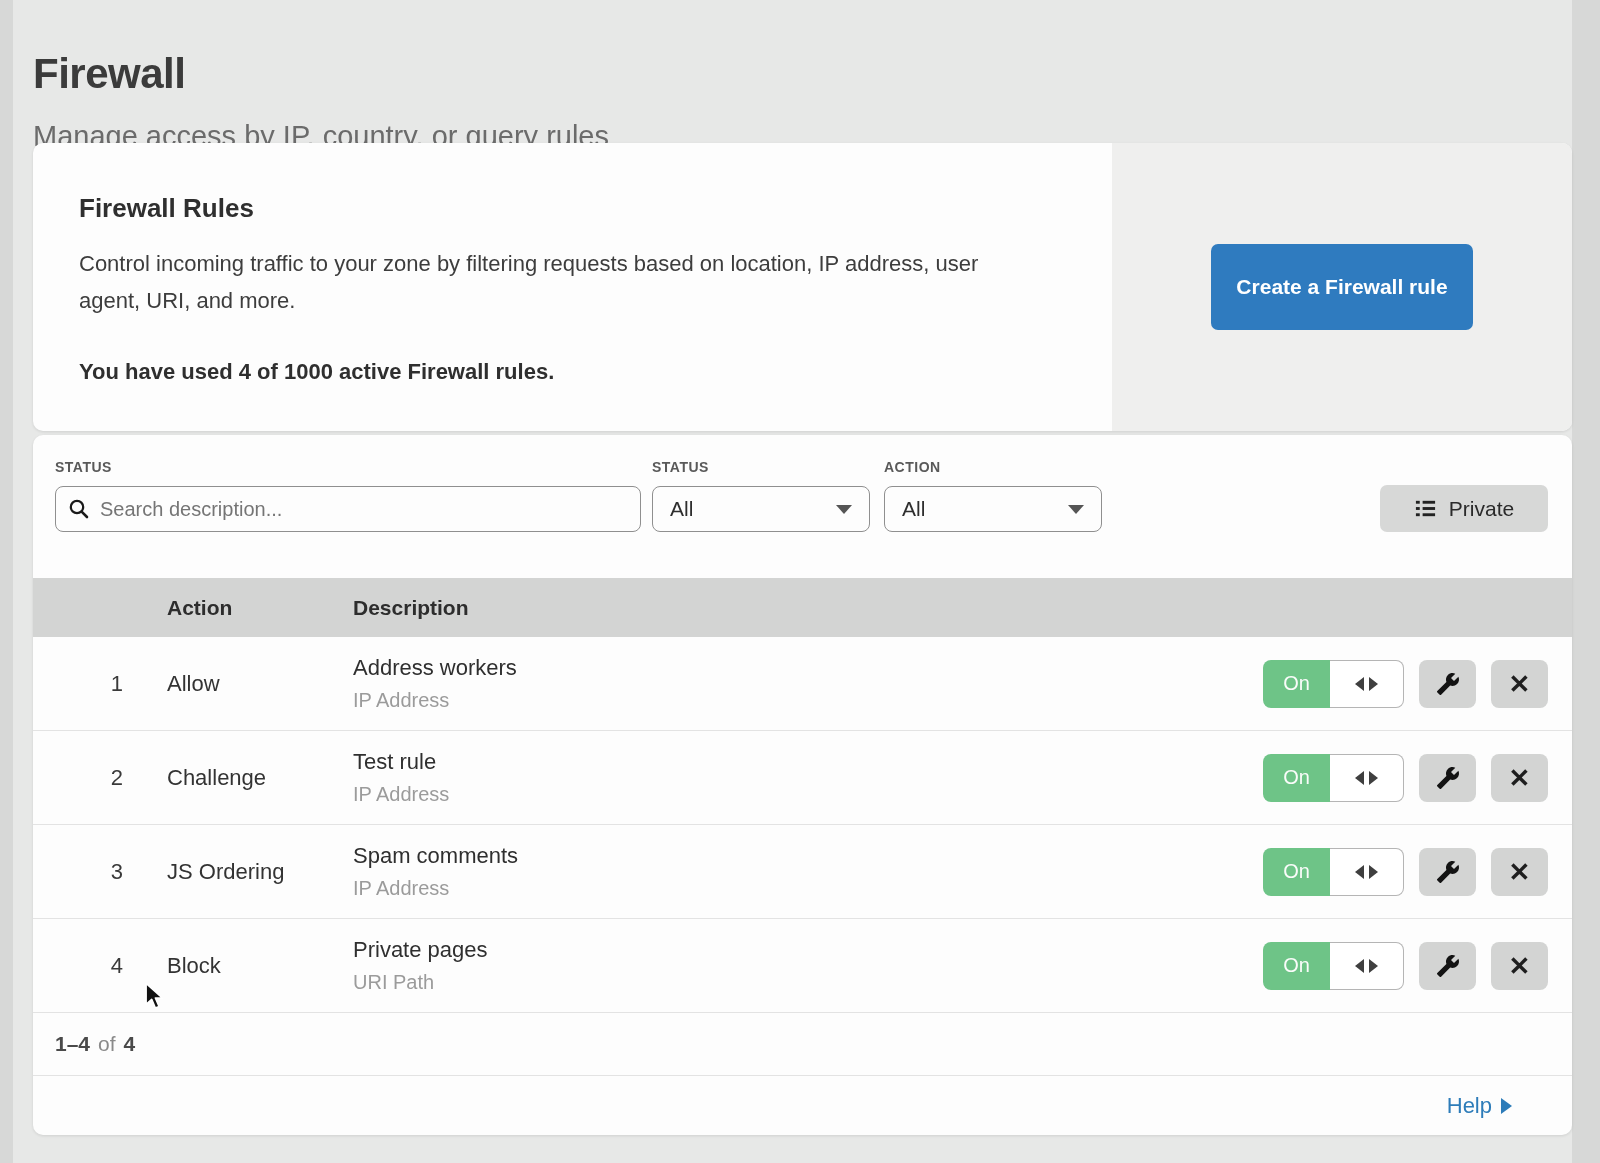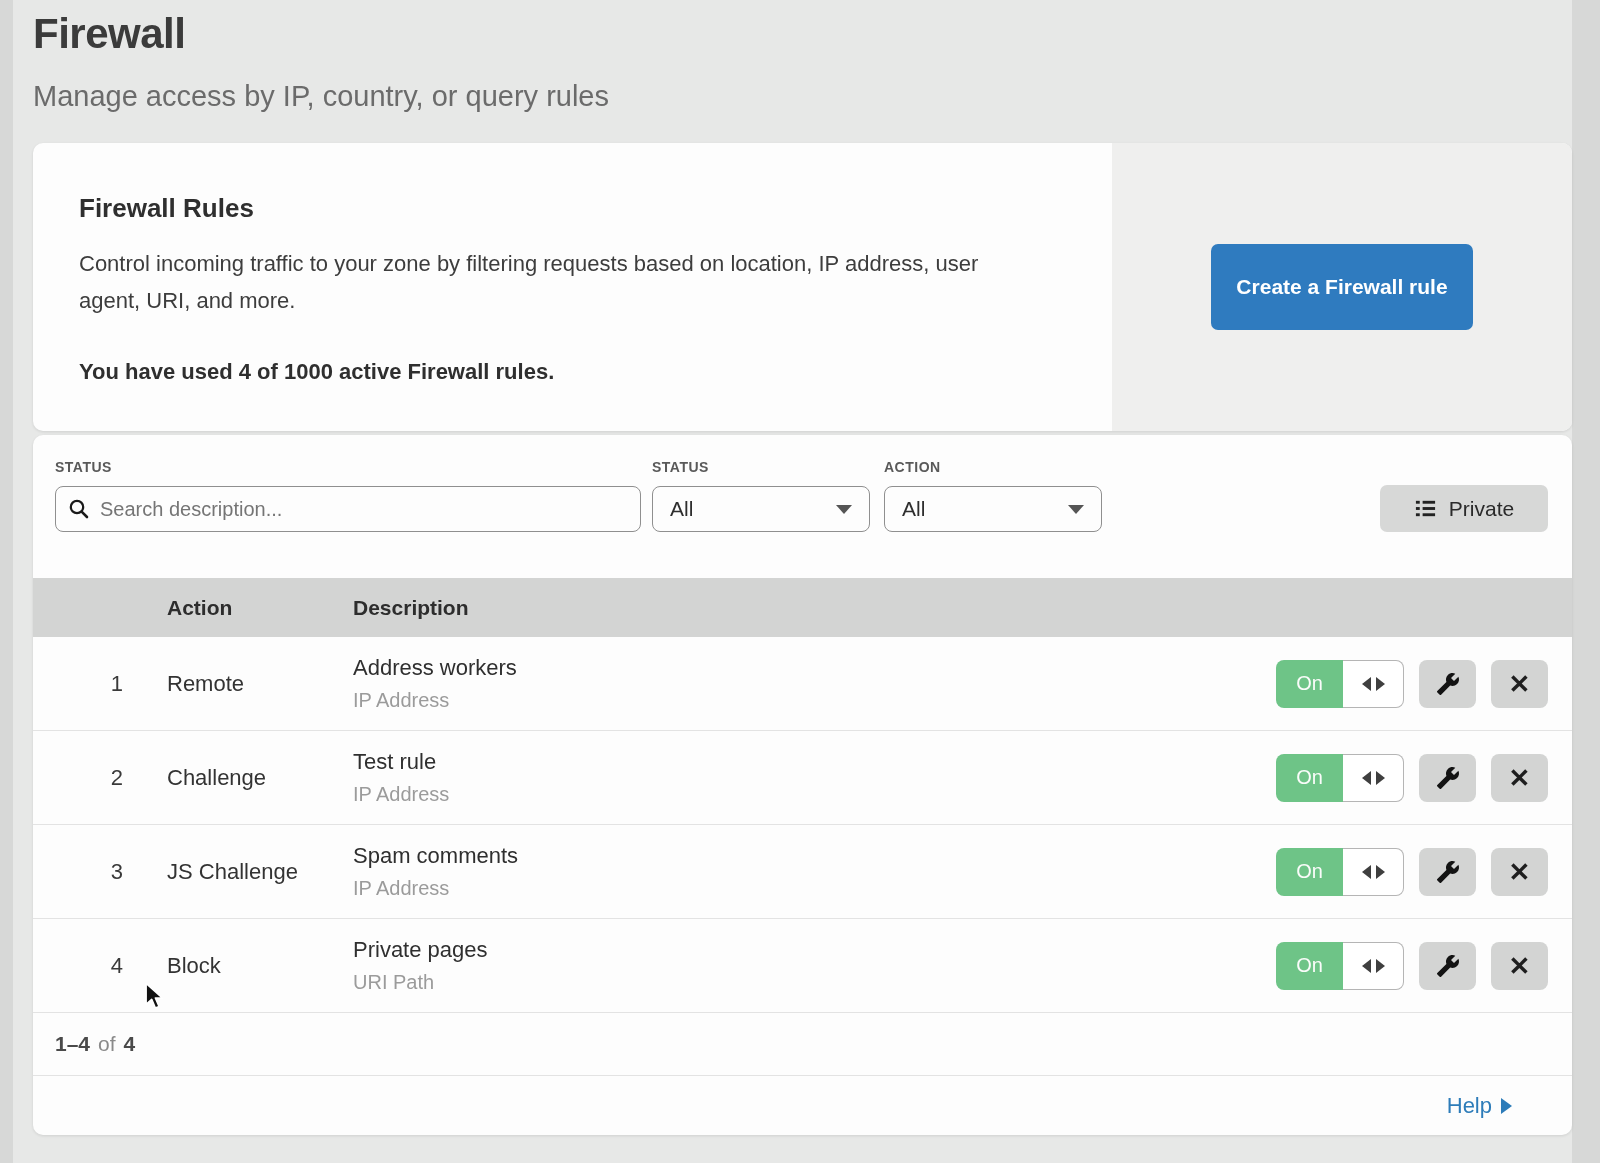--- a/index.html
+++ b/index.html
@@ -10,21 +10,21 @@
     position:relative;
     overflow:hidden;
     color:#333;
   }
   .edge-strip { position:absolute; top:0; height:1163px; background:#d7d8d7; z-index:0; }
   .edge-left { left:0; width:13px; }
   .edge-right { left:1572px; width:28px; }
 
   
   .page-header { position:absolute; left:33px; top:10px; z-index:1; }
-  .page-title { font-size:42px; font-weight:600; color:#3b3b3b; letter-spacing:-0.5px; }
+  .page-title { font-size:42px; font-weight:600; color:#3b3b3b; letter-spacing:-0.5px;margin-top:40px; }
   .page-subtitle { margin-top:22px; font-size:29px; font-weight:400; color:#6b6b6b; }
 
   
   .card { position:absolute; left:33px; width:1539px; background:#fdfdfd;
           border-radius:10px; box-shadow:0 1px 3px rgba(0,0,0,0.10); z-index:1; }
   .rules-card { top:143px; height:288px; display:flex; overflow:hidden; }
   .rules-card-left { width:1079px; padding:50px 60px 0 46px; }
   .rules-heading { font-size:26px; font-weight:700; color:#2f2f2f; }
   .rules-desc { margin-top:21px; font-size:22px; line-height:37px; color:#3d3d3d; max-width:960px; }
   .rules-usage { margin-top:40px; font-size:22px; font-weight:700; color:#2f2f2f; }
@@ -63,21 +63,21 @@
   .col-num { width:134px; }
   .col-action { width:186px; }
   .col-desc { flex:1; }
   .trow { height:94px; display:flex; align-items:center; border-bottom:1px solid #e3e3e3; background:#fdfdfd; }
   .cell-num { width:134px; text-align:right; padding-right:44px; font-size:22px; color:#3a3a3a; }
   .cell-action { width:186px; font-size:22px; color:#333; }
   .cell-desc { flex:1; }
   .desc-title { font-size:22px; color:#2f2f2f; }
   .desc-sub { margin-top:8px; font-size:20px; color:#9b9b9b; }
   .controls { display:flex; align-items:center; gap:15px; padding-right:24px; }
-  .toggle { display:flex; width:128px; height:48px; cursor:pointer; }
+  .toggle { display:flex; width:141px; height:48px; cursor:pointer; }
   .toggle-on { width:67px; background:#6ec487; color:#fafcfa; font-size:20px;
                display:flex; align-items:center; justify-content:center; border-radius:8px 0 0 8px; }
   .toggle-handle { flex:1; background:#ffffff; border:1px solid #b5b5b5; border-left:none;
                    border-radius:0 8px 8px 0; display:flex; align-items:center; justify-content:center; gap:5px; }
   .tri-left { width:0; height:0; border-top:7px solid transparent; border-bottom:7px solid transparent;
               border-right:9px solid #3f3f3f; }
   .tri-right { width:0; height:0; border-top:7px solid transparent; border-bottom:7px solid transparent;
                border-left:9px solid #3f3f3f; }
   .icon-btn { width:57px; height:48px; background:#d3d4d3; border:none; border-radius:8px;
               display:flex; align-items:center; justify-content:center; cursor:pointer; }
@@ -162,21 +162,21 @@
   </div>
 
   <div class="thead">
     <div class="col-num"></div>
     <div class="col-action">Action</div>
     <div class="col-desc">Description</div>
   </div>
 
   <div class="trow">
     <div class="cell-num">1</div>
-    <div class="cell-action">Remote</div>
+    <div class="cell-action">Allow</div>
     <div class="cell-desc">
       <div class="desc-title">Address workers</div>
       <div class="desc-sub">IP Address</div>
     </div>
     <div class="controls">
       <div class="toggle">
         <div class="toggle-on">On</div>
         <div class="toggle-handle">
           <span class="tri-left"></span>
           <span class="tri-right"></span>
@@ -214,21 +214,21 @@
         </svg>
       </button>
       <button class="icon-btn">
         <span class="close-glyph">✕</span>
       </button>
     </div>
   </div>
 
   <div class="trow">
     <div class="cell-num">3</div>
-    <div class="cell-action">JS Challenge</div>
+    <div class="cell-action">JS Ordering</div>
     <div class="cell-desc">
       <div class="desc-title">Spam comments</div>
       <div class="desc-sub">IP Address</div>
     </div>
     <div class="controls">
       <div class="toggle">
         <div class="toggle-on">On</div>
         <div class="toggle-handle">
           <span class="tri-left"></span>
           <span class="tri-right"></span>

